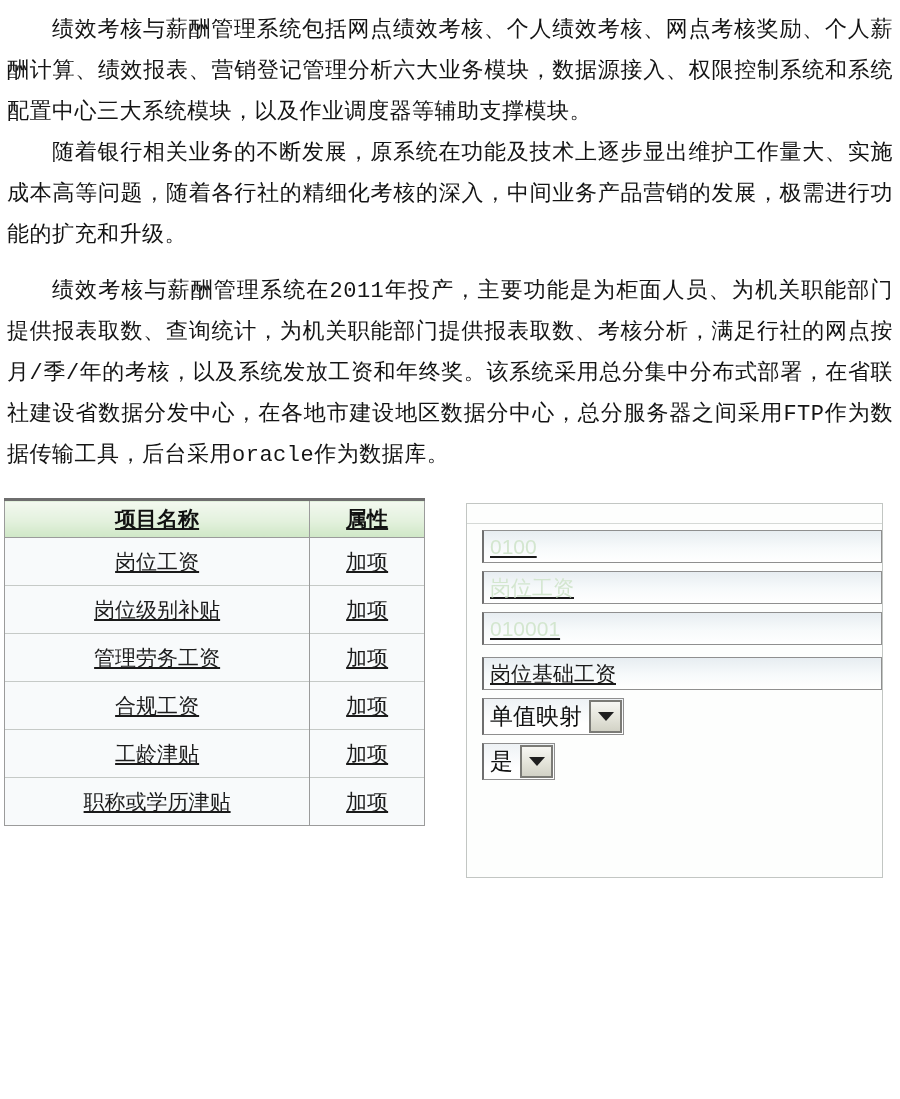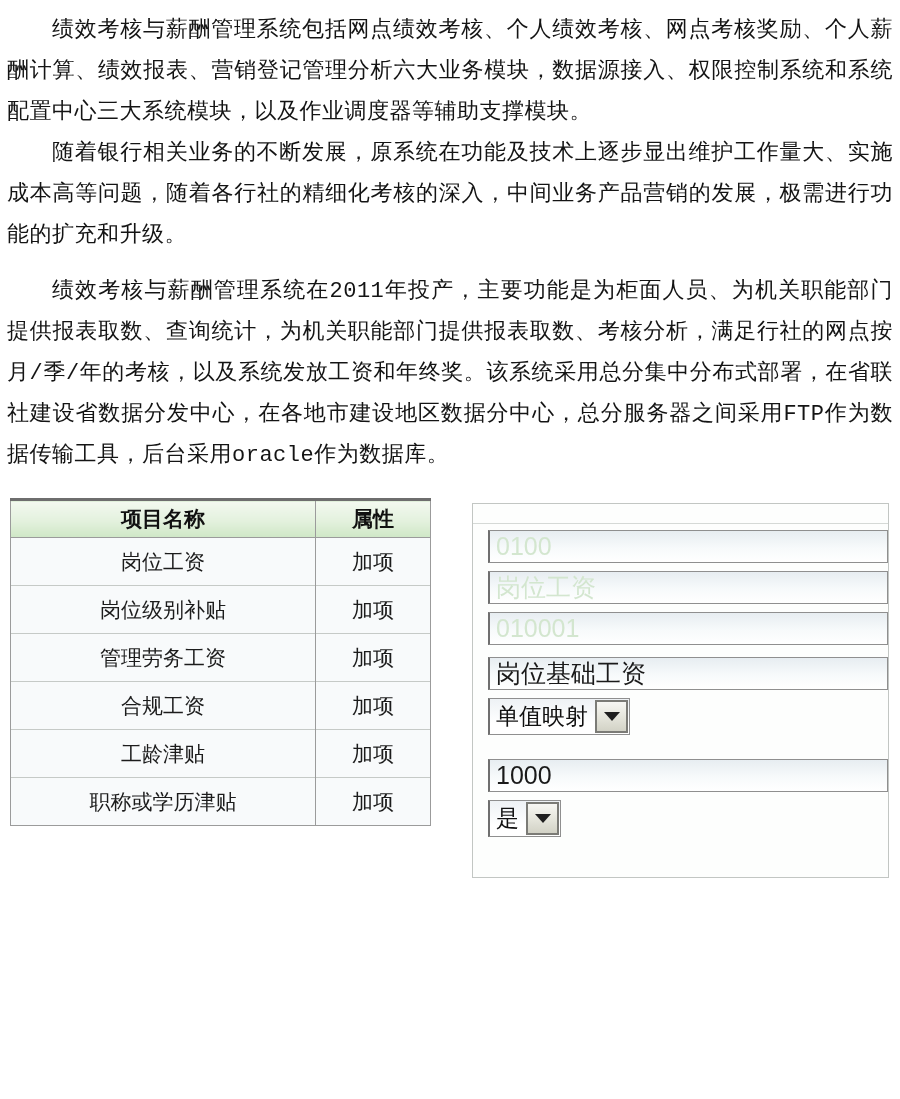--- a/index.html
+++ b/index.html
@@ -23,23 +23,24 @@
     text-align: justify;
     text-indent: 45px;
     color: #141414;
     letter-spacing: 0.5px;
   }
   .doc p.gap-before { margin-top: 15px; }
 
   
   .bottom {
     margin-top: 22px;
-    padding-left: 10px;
+    padding-left: 4px;
     display: flex;
     align-items: flex-start;
+    text-decoration: underline;
   }
 
   
   table.items {
     border-collapse: collapse;
     width: 421px;
     border: 1px solid #9b9b9b;
     border-top: 3px solid #6e6e6e;
     background: #f8fafa;
   }
@@ -83,36 +84,36 @@
   }
   .field {
     display: block;
     width: 400px;
     height: 33px;
     margin-bottom: 8px;
     border: 1px solid #8f8f8f;
     border-left: 2px solid #6f6f6f;
     background: linear-gradient(180deg, #e7edf1 0%, #f7fafb 55%, #ffffff 100%);
     font-family: "Liberation Sans", "DejaVu Sans", sans-serif;
-    font-size: 25px;
+    font-size: 21px;
     padding: 0 6px;
     color: #1a1a1a;
     outline: none;
   }
   .field.readonly { color: #d3e6cf; }
   .field.spaced { margin-top: 12px; }
 
   .select-box {
     display: inline-flex;
     align-items: stretch;
     height: 37px;
     border: 1px solid #8f8f8f;
     border-left: 2px solid #6f6f6f;
     background: linear-gradient(180deg, #eef2f5 0%, #ffffff 70%);
-    margin-bottom: 24px;
+    margin-bottom: 8px;
   }
   .select-text {
     display: flex;
     align-items: center;
     padding: 0 6px;
     font-size: 23px;
     color: #111;
     white-space: nowrap;
   }
   .select-btn {
@@ -197,21 +198,20 @@
 
       <div class="row-block">
         <div class="select-box">
           <span class="select-text">单值映射</span>
           <span class="select-btn">
             <span class="arrow"></span>
           </span>
         </div>
       </div>
 
-      <input class="field" type="text" value="1000" style="">
 
       <div class="row-block">
         <div class="select-box">
           <span class="select-text">是</span>
           <span class="select-btn">
             <span class="arrow"></span>
           </span>
         </div>
       </div>
 

